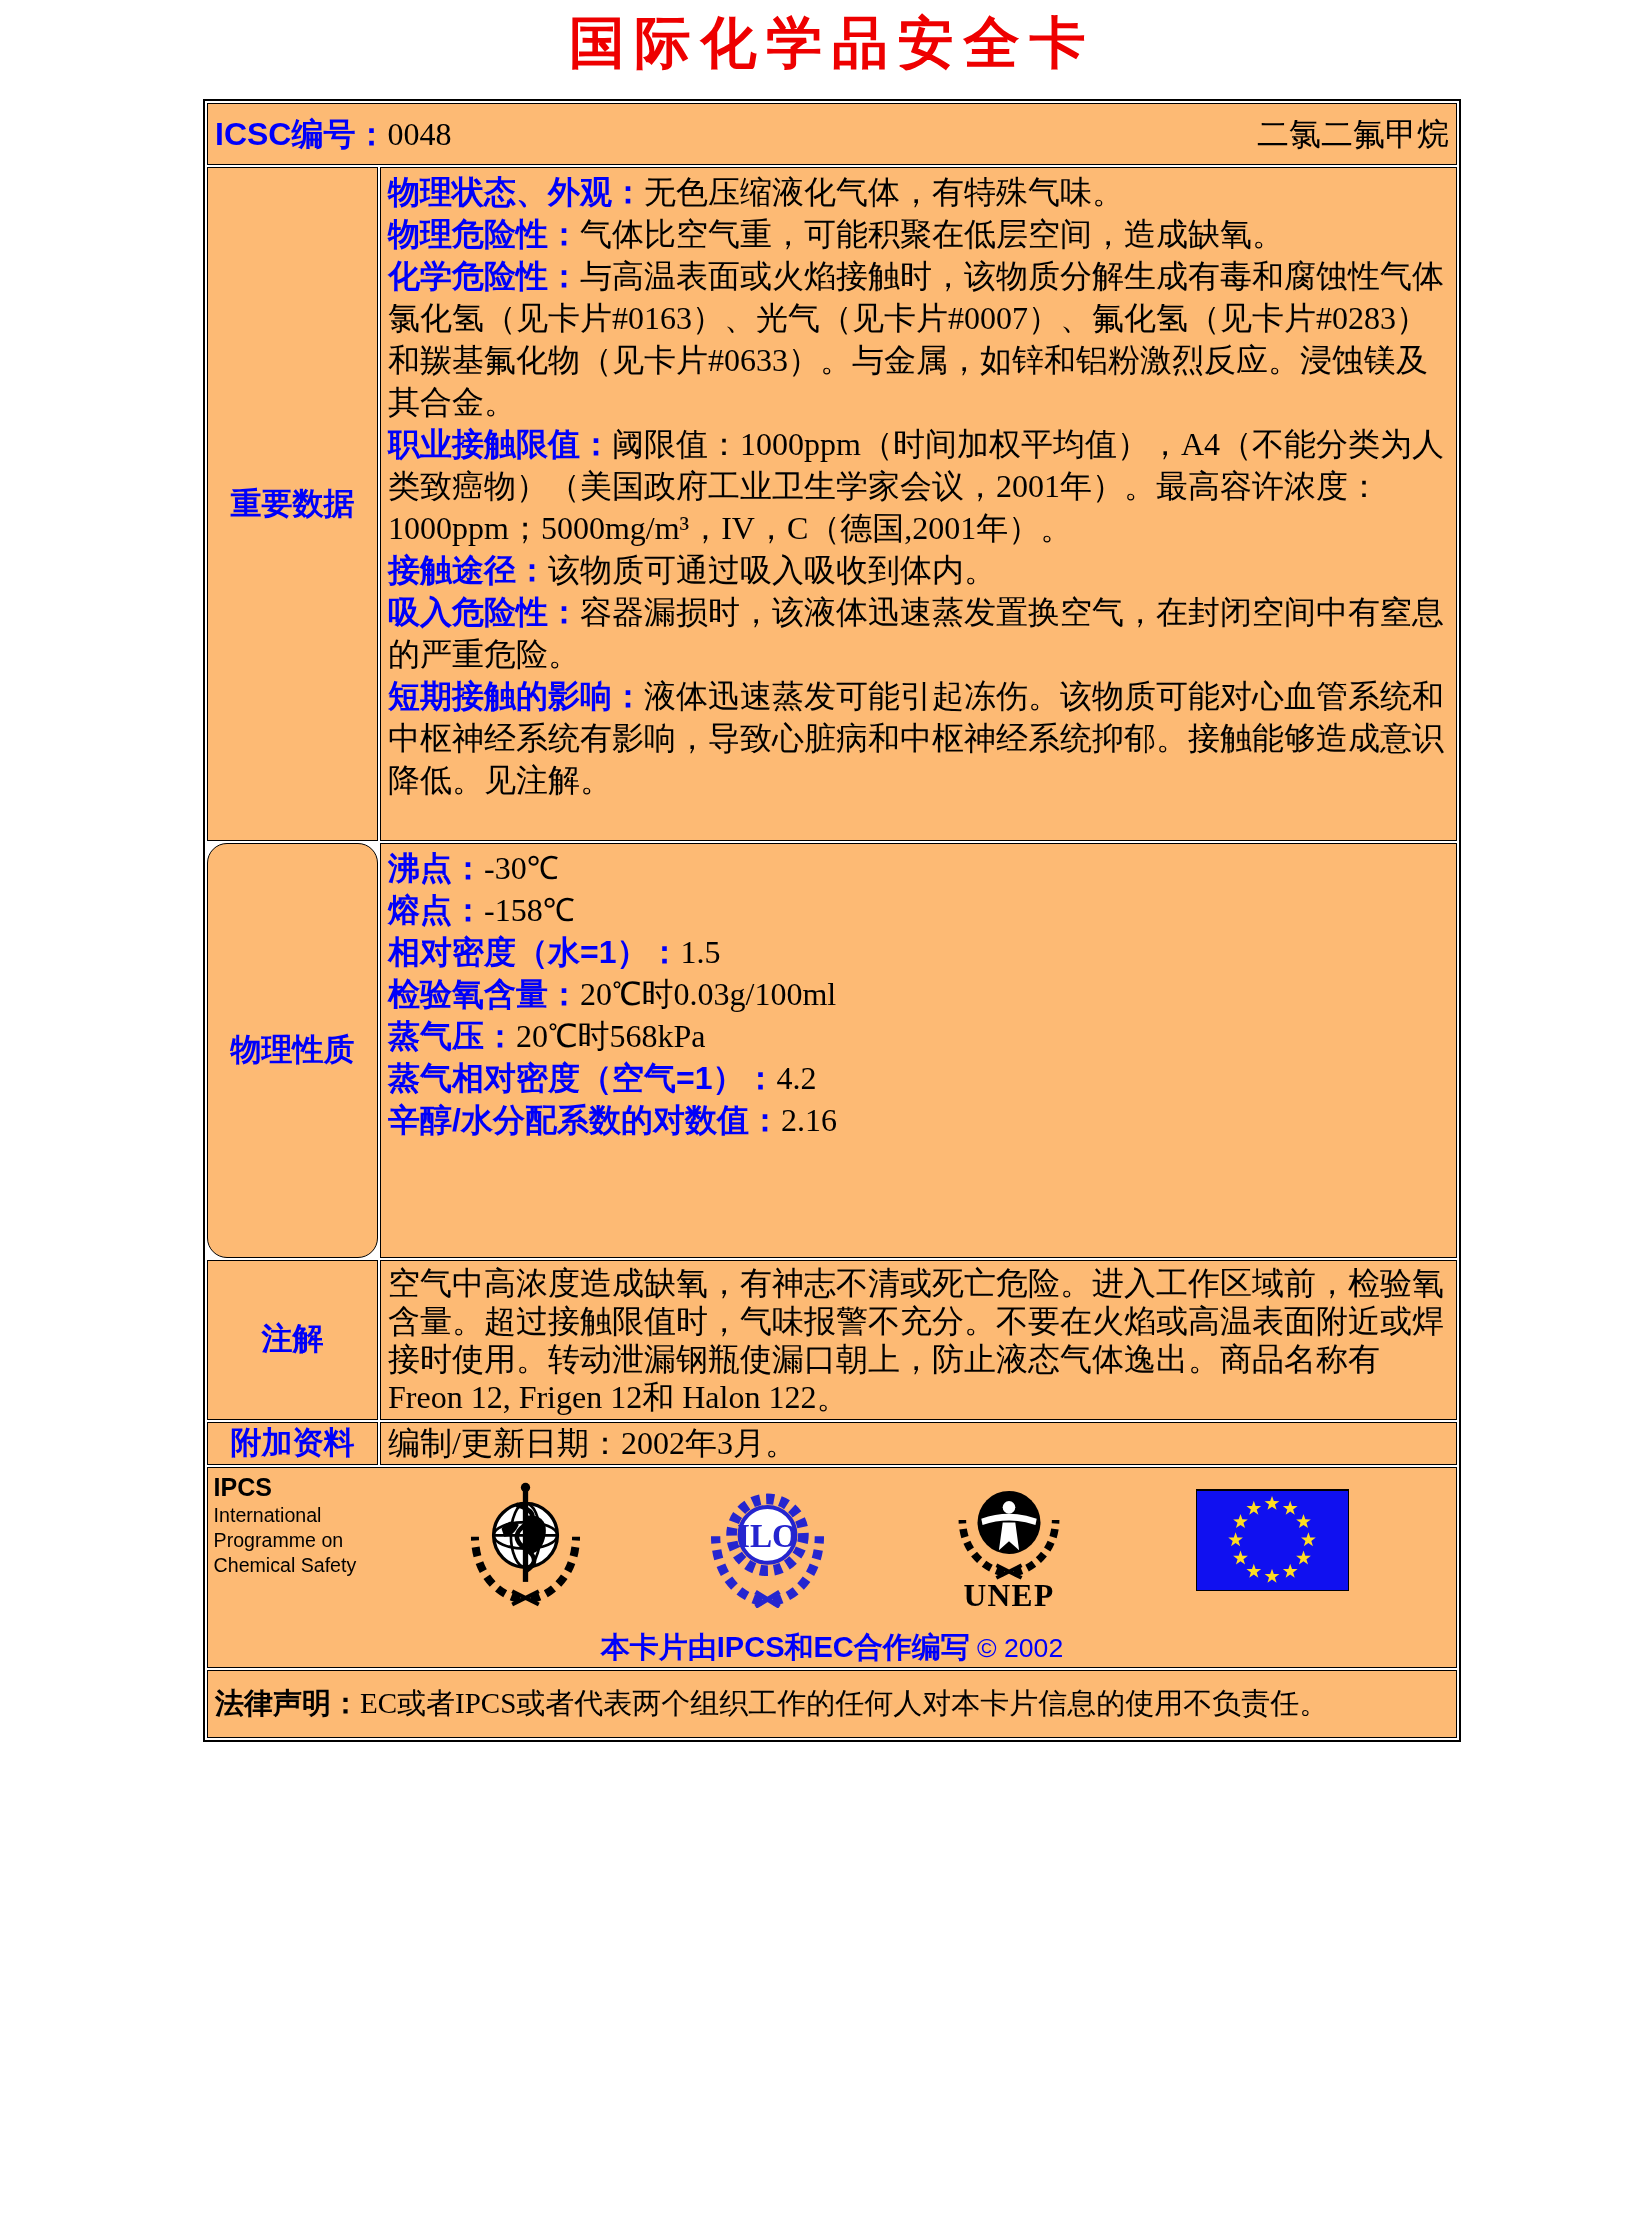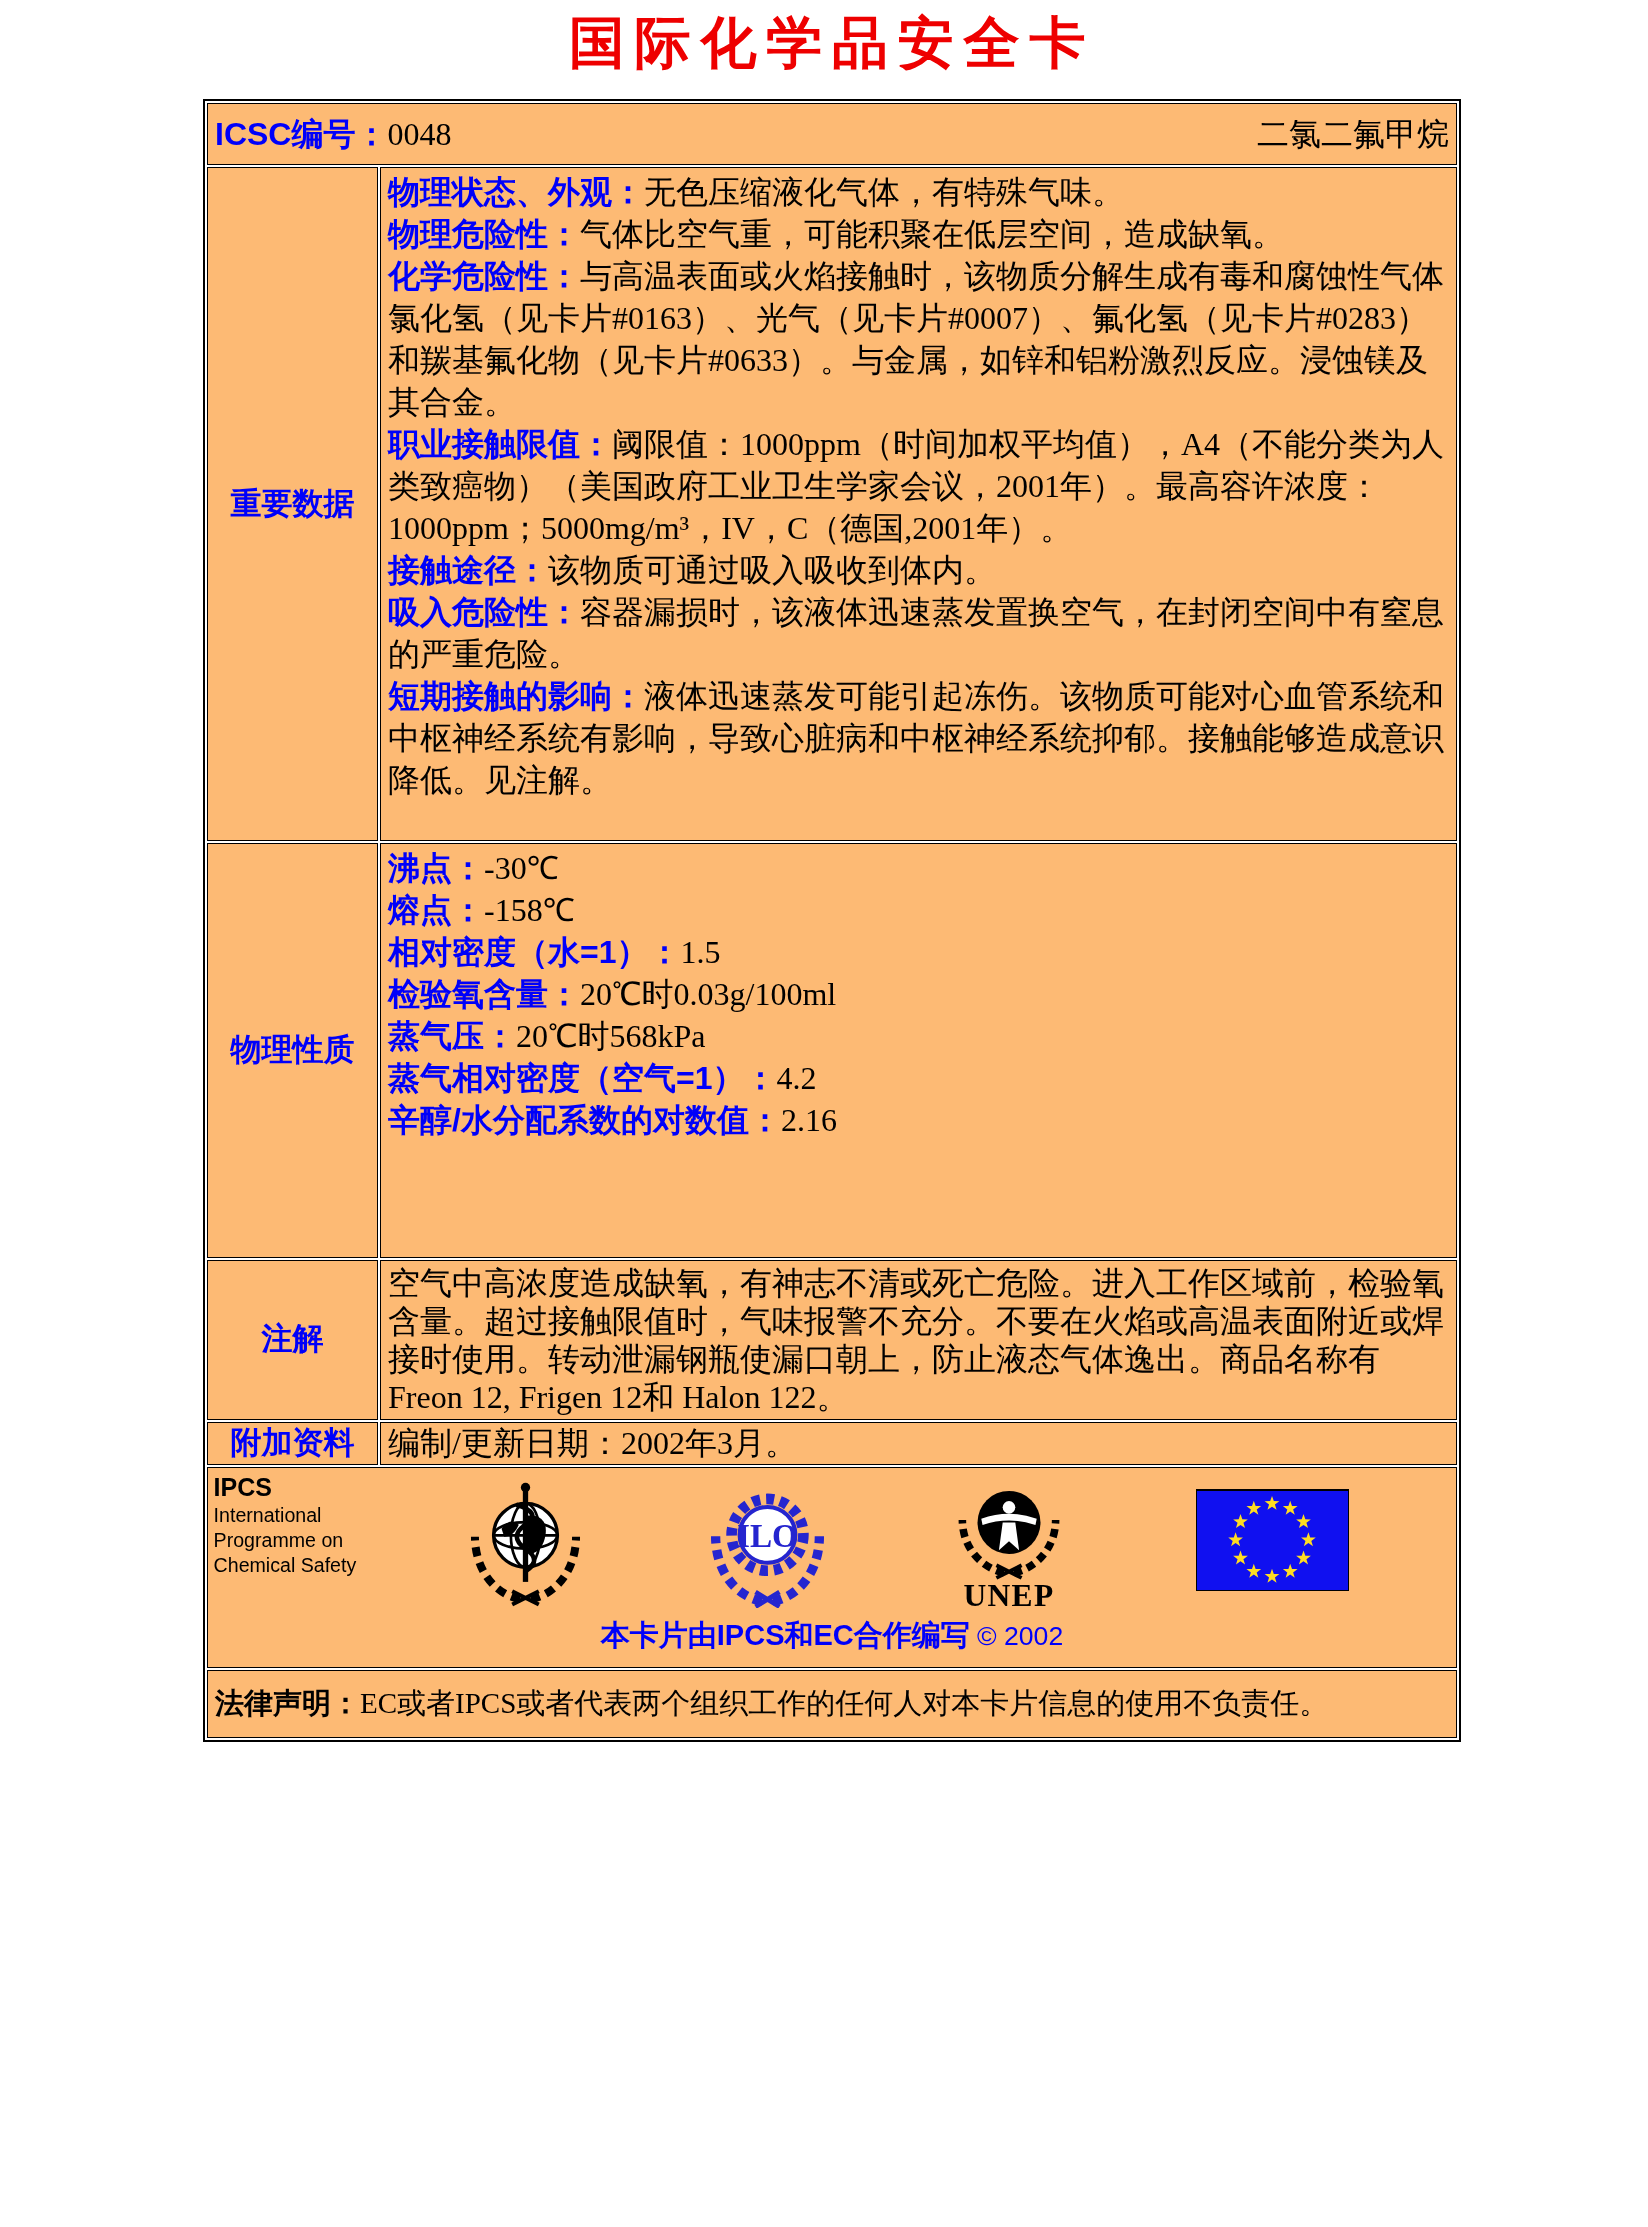--- a/index.html
+++ b/index.html
@@ -42,21 +42,21 @@
   .ipcs-line{font-size:19.6px;line-height:25px;}
   .logo{position:absolute;}
   .who-logo{left:251px;top:4.2px;}
   .ilo-logo{left:493px;top:7px;}
   .unep-logo{left:738px;top:4.2px;}
   .eu-flag{
     position:absolute;left:988px;top:21px;width:153px;height:102px;
     background:#1010f0;border:1.4px solid #000;border-top-width:2.8px;box-sizing:border-box;
   }
   .logos-caption{
-    position:absolute;left:0;bottom:13px;width:100%;text-align:center;
+    position:absolute;left:0;bottom:1px;width:100%;text-align:center;
     color:#0000fa;font-size:29px;line-height:35px;
   }
   .cap-main{font-weight:bold;font-family:"Liberation Sans", sans-serif;}
   .cap-copy{font-weight:normal;font-size:26.6px;font-family:"Liberation Sans", sans-serif;}
   td.legal-cell{vertical-align:middle;font-size:29px;line-height:35px;height:60px;}
   .legal-label{font-weight:bold;font-family:"Liberation Sans", sans-serif;margin-top:10px;}
 </style>
 </head>
 <body>
 
@@ -87,21 +87,21 @@
       <div class="field"><span class="flabel">物理危险性：</span><span>气体比空气重，可能积聚在低层空间，造成缺氧。</span></div>
       <div class="field"><span class="flabel">化学危险性：</span><span>与高温表面或火焰接触时，该物质分解生成有毒和腐蚀性气体氯化氢（见卡片#0163）、光气（见卡片#0007）、氟化氢（见卡片#0283）和羰基氟化物（见卡片#0633）。与金属，如锌和铝粉激烈反应。浸蚀镁及其合金。</span></div>
       <div class="field"><span class="flabel">职业接触限值：</span><span>阈限值：1000ppm（时间加权平均值），A4（不能分类为人类致癌物）（美国政府工业卫生学家会议，2001年）。最高容许浓度：1000ppm；5000mg/m³，IV，C（德国,2001年）。</span></div>
       <div class="field"><span class="flabel">接触途径：</span><span>该物质可通过吸入吸收到体内。</span></div>
       <div class="field"><span class="flabel">吸入危险性：</span><span>容器漏损时，该液体迅速蒸发置换空气，在封闭空间中有窒息的严重危险。</span></div>
       <div class="field"><span class="flabel">短期接触的影响：</span><span>液体迅速蒸发可能引起冻伤。该物质可能对心血管系统和中枢神经系统有影响，导致心脏病和中枢神经系统抑郁。接触能够造成意识降低。见注解。</span></div>
     </td>
   </tr>
 
   <tr>
-    <td class="label-cell" style="height:413px;">物理性质</td>
+    <td class="label-cell" style="height:413px;border-radius:20px;">物理性质</td>
     <td>
       <div class="field"><span class="flabel">沸点：</span><span>-30℃</span></div>
       <div class="field"><span class="flabel">熔点：</span><span>-158℃</span></div>
       <div class="field"><span class="flabel">相对密度（水=1）：</span><span>1.5</span></div>
       <div class="field"><span class="flabel">检验氧含量：</span><span>20℃时0.03g/100ml</span></div>
       <div class="field"><span class="flabel">蒸气压：</span><span>20℃时568kPa</span></div>
       <div class="field"><span class="flabel">蒸气相对密度（空气=1）：</span><span>4.2</span></div>
       <div class="field"><span class="flabel">辛醇/水分配系数的对数值：</span><span>2.16</span></div>
     </td>
   </tr>

